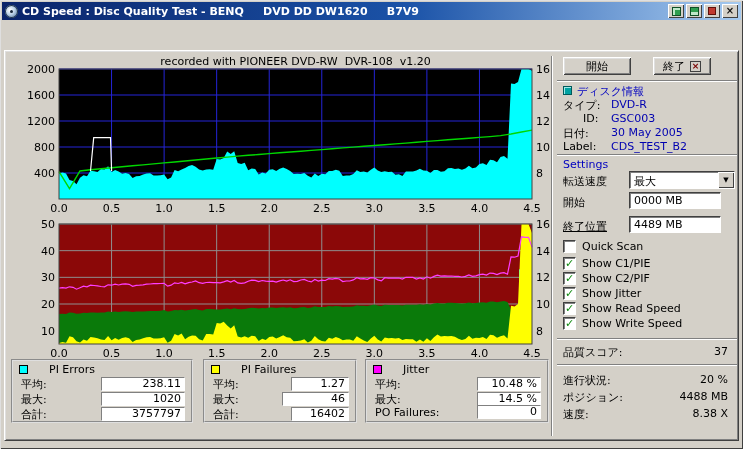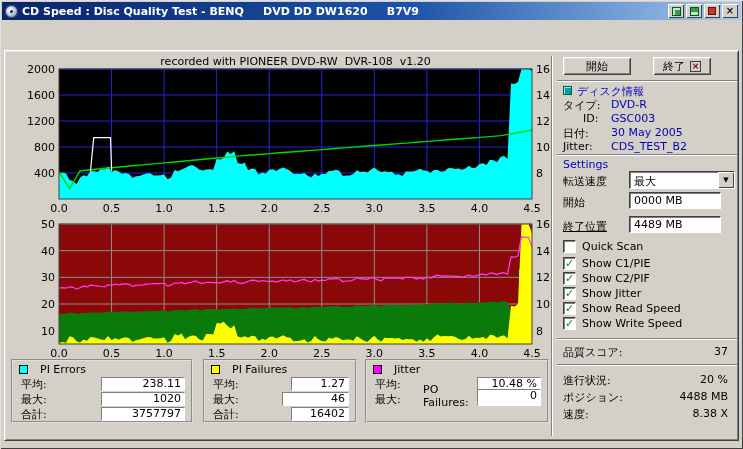--- a/index.html
+++ b/index.html
@@ -33,21 +33,21 @@
   .panel{position:absolute;left:4px;top:50px;width:735px;height:391px;background:#d4d0c8;
     border:1px solid;border-color:#ffffff #404040 #404040 #ffffff;
     box-shadow:inset 1px 1px 0 #dfdfdf, inset -1px -1px 0 #808080;}
   .chart-title{position:absolute;left:54px;top:4px;width:473px;text-align:center;white-space:pre;}
   .chart{position:absolute;left:2px;}
   .chart.top{top:12px;}
   .chart.bottom{top:167px;}
   svg text{font-family:"DejaVu Sans","Liberation Sans",sans-serif;font-size:11px;fill:#000;}
   
   .group{position:absolute;top:308px;height:64px;border:2px groove #dfdfdf;}
-  .group-head{position:absolute;top:2px;left:6px;display:flex;align-items:center;gap:12px;height:13px;}
+  .group-head{position:absolute;top:2px;left:6px;display:flex;align-items:center;gap:21px;height:13px;}
   .swatch{width:9px;height:9px;border:1px solid #000;flex:0 0 auto;}
   .stat-row{position:absolute;left:8px;right:6px;height:14px;display:flex;justify-content:space-between;align-items:center;}
   .stat-value{background:#fff;border:1px solid;border-color:#808080 #ffffff #ffffff #808080;
     padding:0 3px;text-align:right;height:14px;line-height:12px;}
   
   .vdivider{position:absolute;left:546px;top:5px;height:380px;width:2px;
     border-left:1px solid #808080;border-right:1px solid #ffffff;}
   .hr{position:absolute;left:552px;width:180px;height:2px;
     border-top:1px solid #808080;border-bottom:1px solid #ffffff;}
   .btn{position:absolute;height:18px;background:#d4d0c8;border:none;font:inherit;color:#000;
@@ -228,21 +228,21 @@
         <span>Jitter</span>
       </div>
       <div class="stat-row" style="top:16px;">
           <span>平均:</span>
           <span class="stat-value" style="min-width:64px;">10.48 %</span>
         </div>
       <div class="stat-row" style="top:31px;">
           <span>最大:</span>
           <span class="stat-value" style="min-width:64px;">14.5 %</span>
         </div>
-      <div class="stat-row" style="top:28px;margin-left:48px;">
+      <div class="stat-row" style="top:44px;">
           <span>PO Failures:</span>
           <span class="stat-value" style="min-width:64px;">0</span>
         </div>
     </div>
 
     <div class="vdivider"></div>
 
     <button class="btn" style="left:558px;top:6px;width:68px;">
       <span>開始</span>
     </button>
@@ -255,21 +255,21 @@
 
     <span class="section-icon" style="left:558px;top:35px;"></span>
     <span class="blue-header" style="left:572px;top:33px;">ディスク情報</span>
 
     <span class="rp-label" style="left:558px;top:47px;">タイプ:</span>
     <span class="rp-value" style="left:606px;top:47px;">DVD-R</span>
     <span class="rp-label" style="left:558px;top:61px;margin-left:20px;">ID:</span>
     <span class="rp-value" style="left:606px;top:61px;">GSC003</span>
     <span class="rp-label" style="left:558px;top:75px;">日付:</span>
     <span class="rp-value" style="left:606px;top:75px;">30 May 2005</span>
-    <span class="rp-label" style="left:558px;top:89px;">Jitter:</span>
+    <span class="rp-label" style="left:558px;top:89px;">Label:</span>
     <span class="rp-value" style="left:606px;top:89px;">CDS_TEST_B2</span>
 
     <div class="hr" style="top:103px;"></div>
 
     <span class="blue-header" style="left:558px;top:107px;">Settings</span>
 
     <span class="rp-label" style="left:558px;top:123px;">転送速度</span>
     <div class="combo">
       <span class="combo-value">最大</span>
       <span class="combo-btn">

